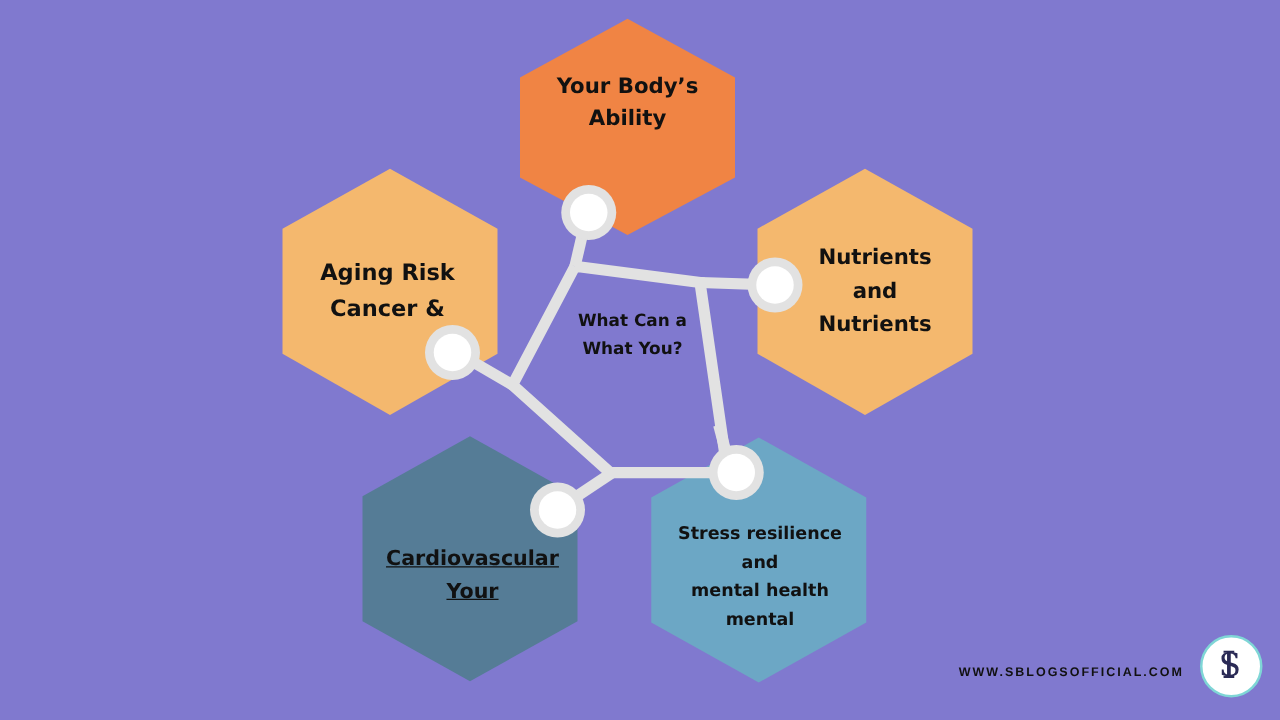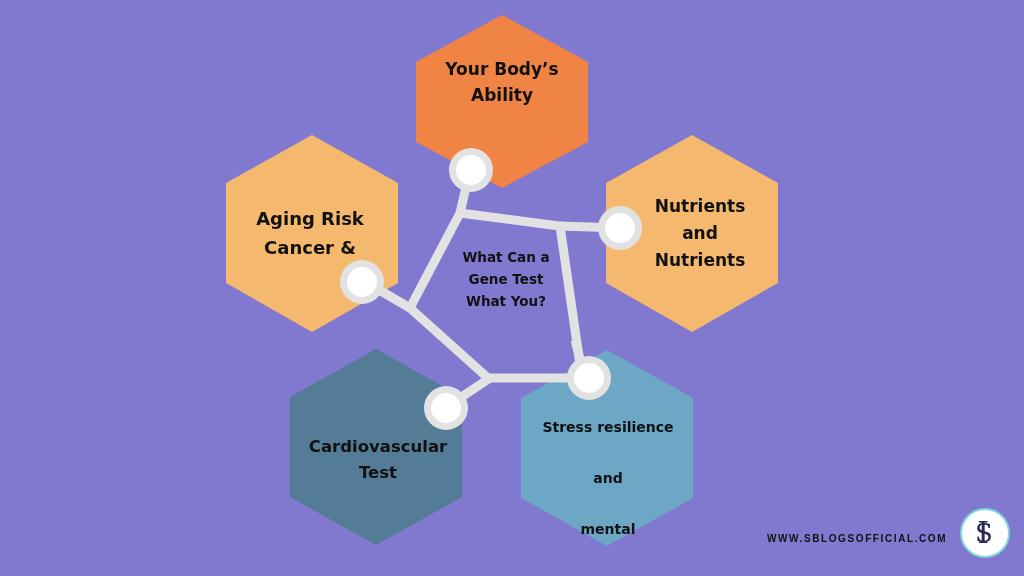--- a/index.html
+++ b/index.html
@@ -85,39 +85,39 @@
   <span>Your Body’s</span>
   <span>Ability</span>
 </div>
 
 <div class="hex-label" style="left:620px; top:193px; width:160px; font-size:17px; line-height:27px;">
   <span>Nutrients</span>
   <span>and</span>
   <span>Nutrients</span>
 </div>
 
-<div class="hex-label" style="left:528px; top:416px; width:160px; font-size:14px; line-height:23px;gap:28px;">
+<div class="hex-label" style="left:528px; top:416px; width:160px; font-size:14px; line-height:23px;">
   <span>Stress resilience</span>
   <span>and</span>
+  <span>mental health</span>
   <span>mental</span>
 </div>
 
-<div class="hex-label" style="left:296px; top:434px; width:164px; font-size:16.5px; line-height:26px;">
+<div class="hex-label" style="left:296px; top:434px; width:164px; font-size:16.5px; line-height:26px;text-decoration:underline;">
   <span>Cardiovascular</span>
-  <span>Test</span>
+  <span>Your</span>
 </div>
 
 <div class="hex-label" style="left:228px; top:204px; width:164px; font-size:18px; line-height:29px;">
   <span>Aging Risk</span>
   <span>Cancer &amp;</span>
 </div>
 
 <div class="center-title">
   <span>What Can a</span>
-  <span>Gene Test</span>
   <span>What You?</span>
 </div>
 
 <div class="site-url">WWW.SBLOGSOFFICIAL.COM</div>
 <div class="logo">
   <span class="l1">I</span>
   <span class="l2">S</span>
 </div>
 
 </body></html>

